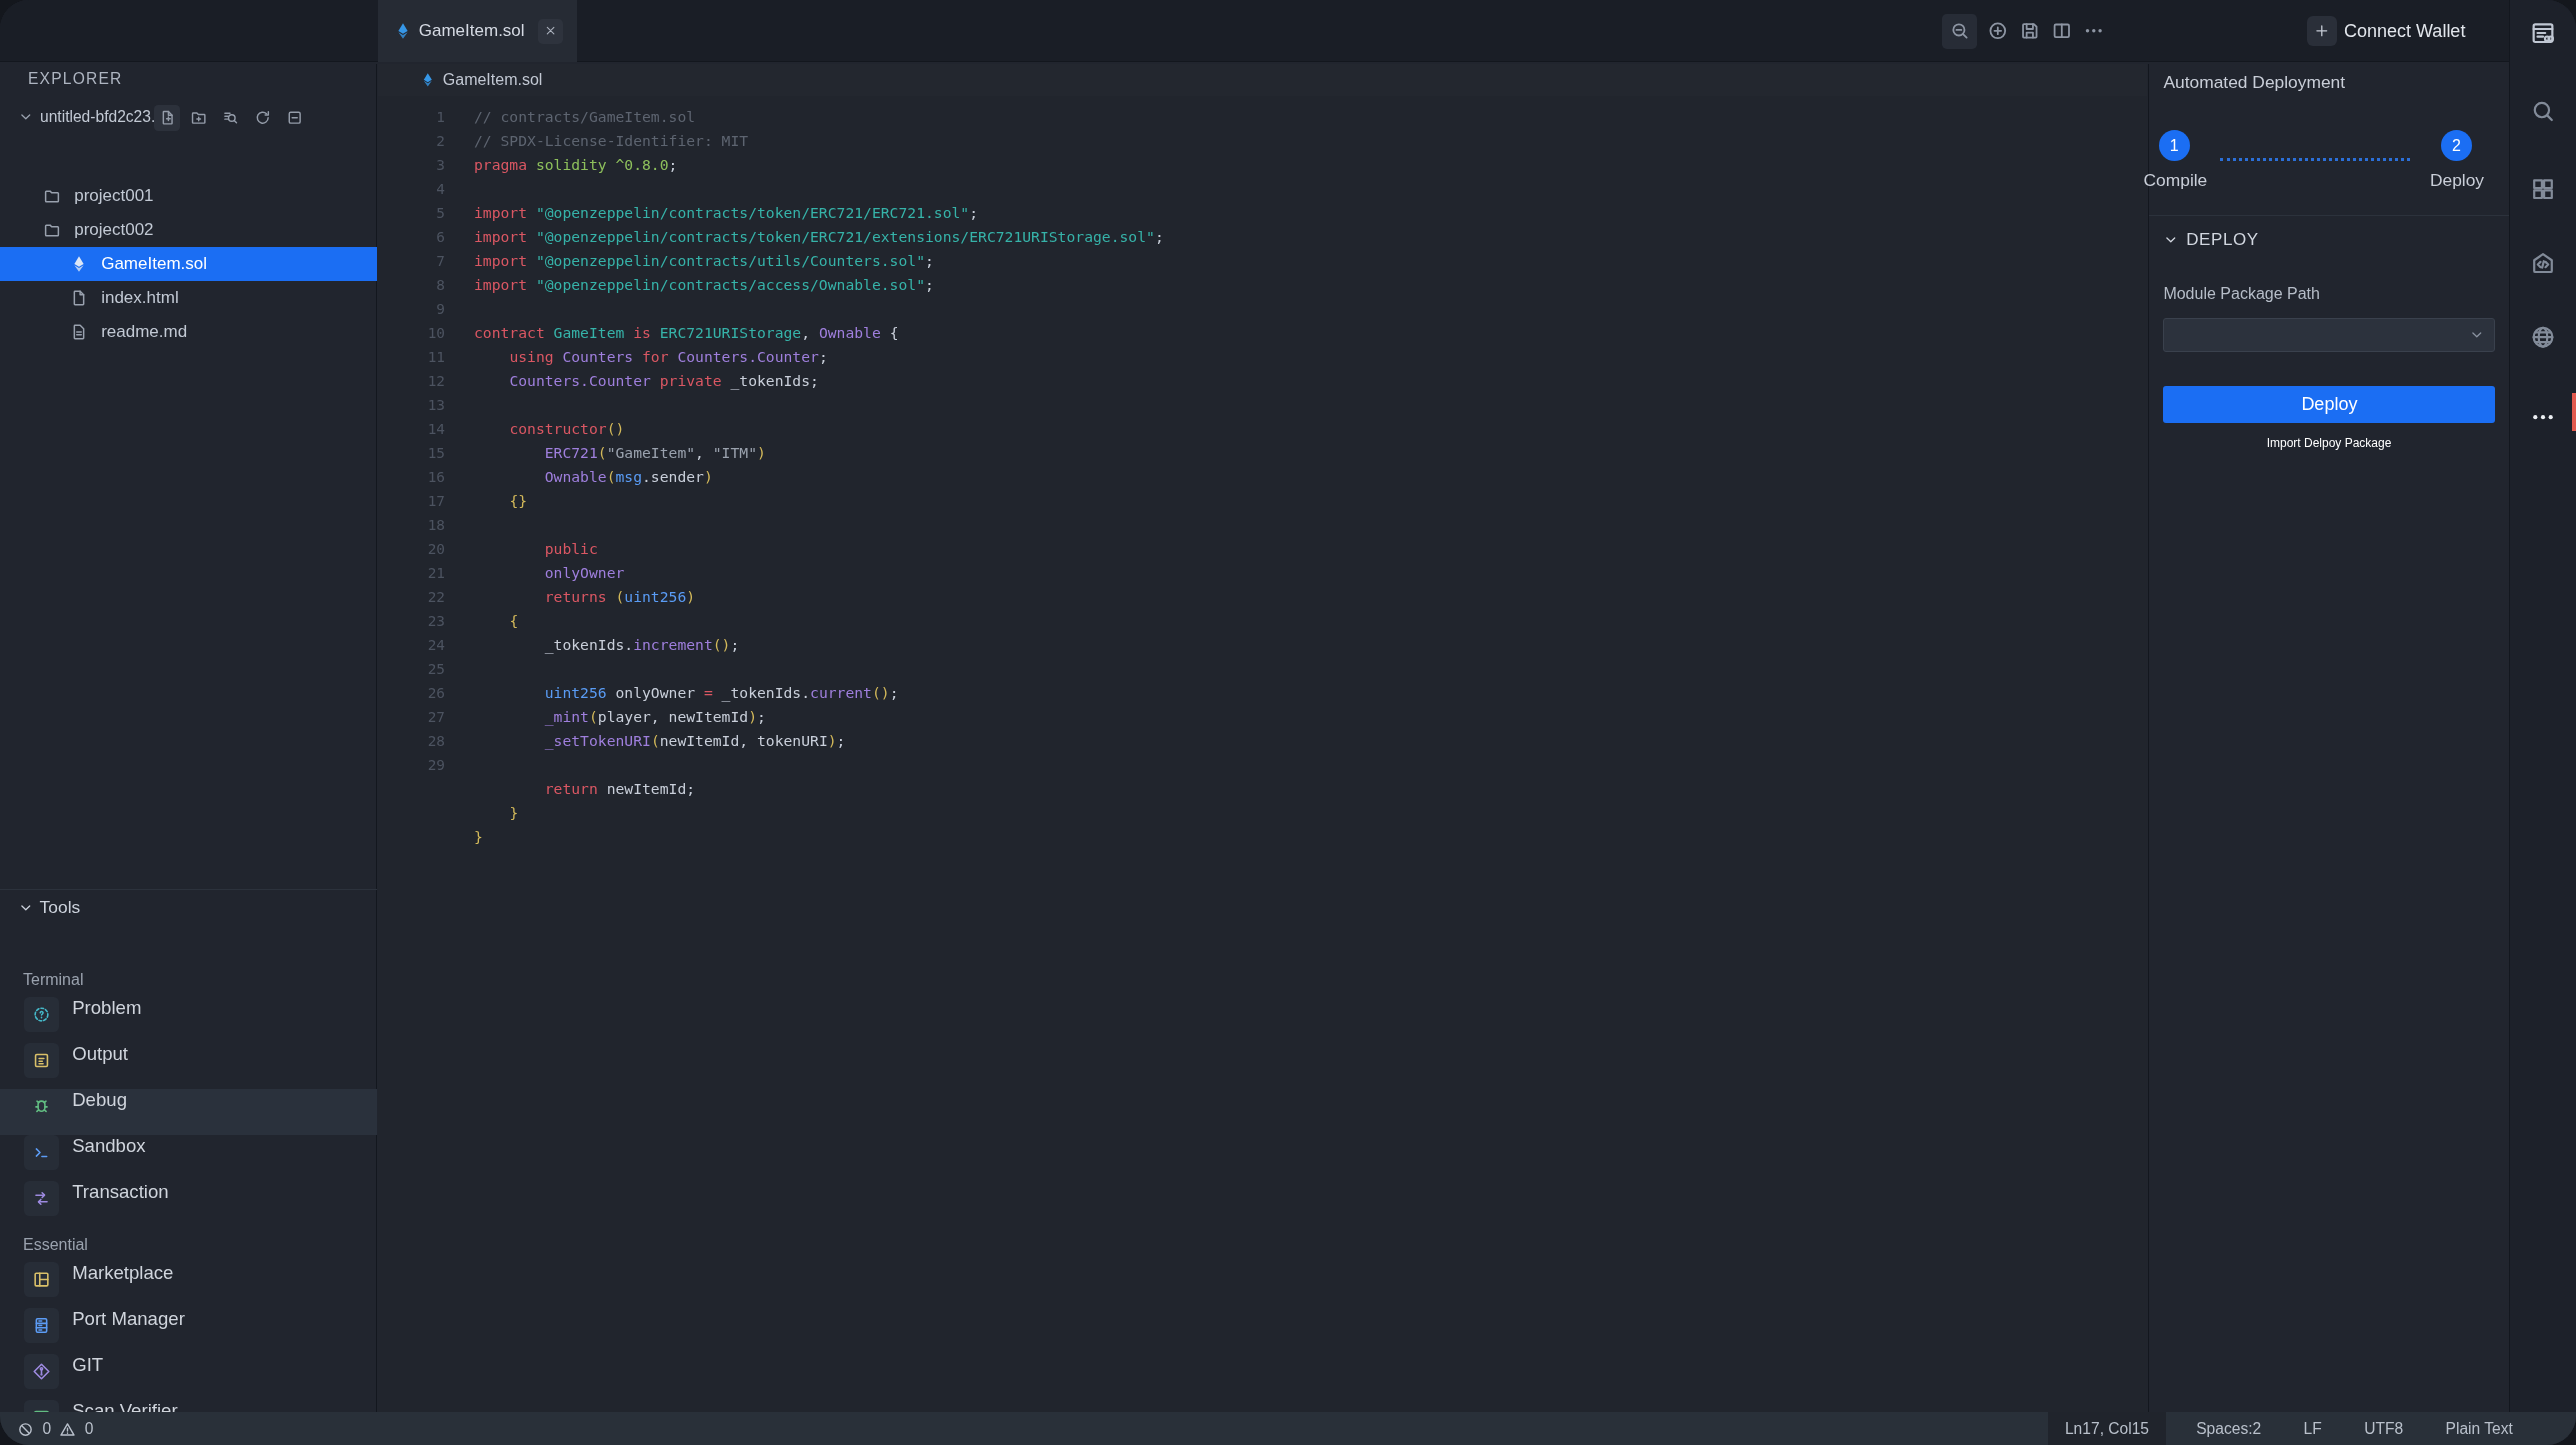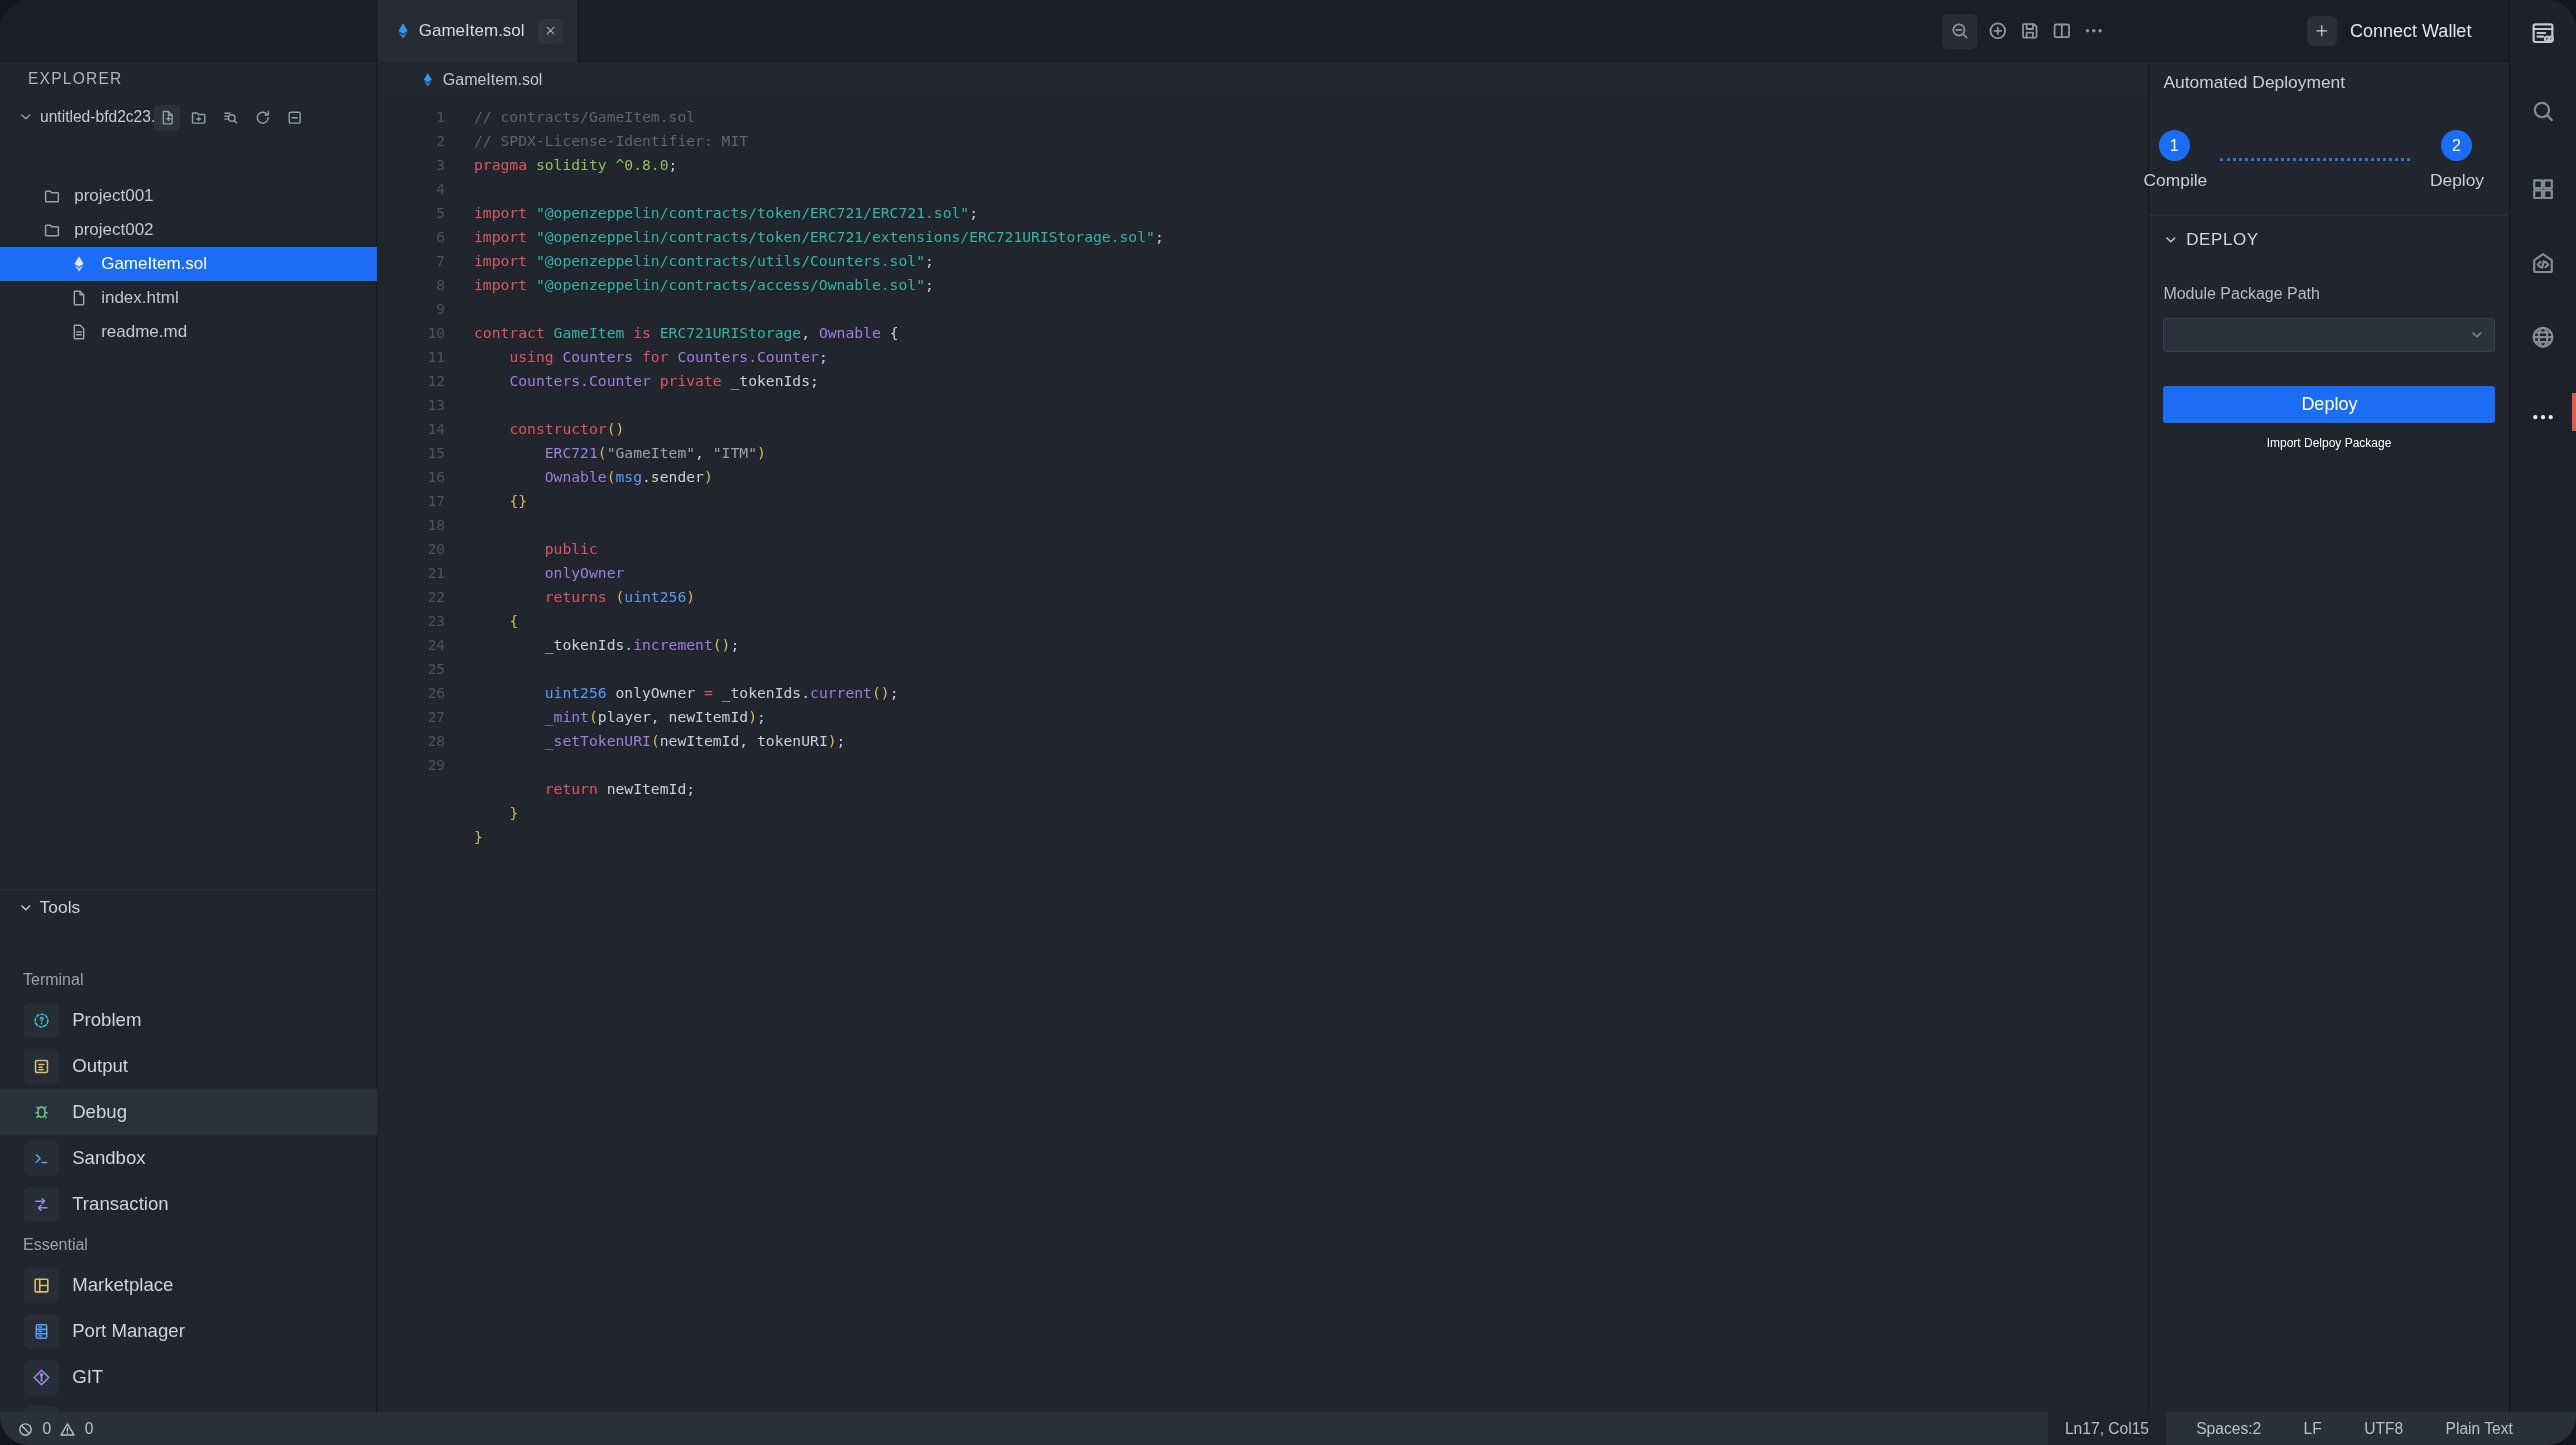--- a/index.html
+++ b/index.html
@@ -22,21 +22,21 @@
   #tab .close-box { margin-left:13.2px; width:25px; height:25px; background:#2e333d; border-radius:4.8px; display:flex; align-items:center; justify-content:center; color:#aab0bc; cursor:pointer; }
   #tab .close-box svg { width:13.2px; height:13.2px; }
 
   
   #ed-toolbar { position:absolute; left:1942px; top:0; height:62px; display:flex; align-items:center; gap:10.2px; color:#8d95a3; }
   #ed-toolbar .tool { width:21.6px; height:21.6px; cursor:pointer; }
   #ed-toolbar .tool svg { width:21.6px; height:21.6px; }
   #ed-toolbar .boxed { width:35px; height:35px; background:#272c36; border-radius:4.8px; display:flex; align-items:center; justify-content:center; }
 
   
-  #connect-wallet { position:absolute; left:2307px; top:0; height:62px; display:flex; align-items:center; gap:13px; cursor:pointer; }
+  #connect-wallet { position:absolute; left:2307px; top:0; height:62px; display:flex; align-items:center; gap:7px; cursor:pointer; }
   #connect-wallet .plus-box { width:30px; height:30px; background:#2a2f39; border-radius:6px; display:flex; align-items:center; justify-content:center; color:#c6ccd6; }
   #connect-wallet .plus-box svg { width:15.6px; height:15.6px; }
   #connect-wallet .cw-label { font-size:18px; color:#e2e6ec; }
 
   
   #sidebar { position:absolute; left:0; top:64px; width:377px; height:1348px; background:#21252e; border-right:1.2px solid #13171e; }
   #explorer-title { position:absolute; left:28px; top:6px; font-size:15.6px; letter-spacing:1.2px; color:#aeb5c1; }
   #ws-row { position:absolute; left:0; top:37px; width:377px; height:34px; }
   #ws-row .chev { position:absolute; left:18px; top:8.4px; color:#9aa2af; }
   #ws-row .chev svg { width:15.6px; height:15.6px; }
@@ -56,21 +56,21 @@
   .file-row.selected { background:#1b6ef3; }
   .file-row.selected .flabel { color:#ffffff; }
   .file-row.selected .ficon { color:#e8edf6; }
 
   #tools-divider { position:absolute; left:0; top:825px; width:377px; height:1.2px; background:#2c323c; }
   #tools-header { position:absolute; left:18px; top:833px; display:flex; align-items:center; gap:6px; color:#ccd2dc; cursor:pointer; }
   #tools-header svg { width:15.6px; height:15.6px; }
   #tools-header .th-label { font-size:17.4px; }
   #tools { position:absolute; left:0; top:898px; width:377px; }
   .group-label { height:35px; display:flex; align-items:center; padding-left:23px; font-size:16px; color:#9aa2ae; }
-  .tool-row { position:relative; height:46px; display:flex; align-items:center; cursor:pointer; }
+  .tool-row { position:relative; height:46px; display:flex; align-items:flex-start; cursor:pointer; }
   .tool-row.active { background:#2a313c; }
   .tool-row .tbox { margin-left:24px; width:35px; height:35px; background:#272d37; border-radius:5.4px; display:flex; align-items:center; justify-content:center; }
   .tool-row.active .tbox { background:transparent; }
   .tool-row .tbox svg { width:19px; height:19px; }
   .tool-row .tlabel { margin-left:13.2px; font-size:18.6px; color:#d0d5dd; }
 
   
   #editor { position:absolute; left:378px; top:64px; width:1769px; height:1348px; background:#21252d; }
   #breadcrumb { position:absolute; left:0; top:0; width:100%; height:32px; background:#23272f; display:flex; align-items:center; }
   #breadcrumb .eth { margin-left:42px; color:#379df1; }

